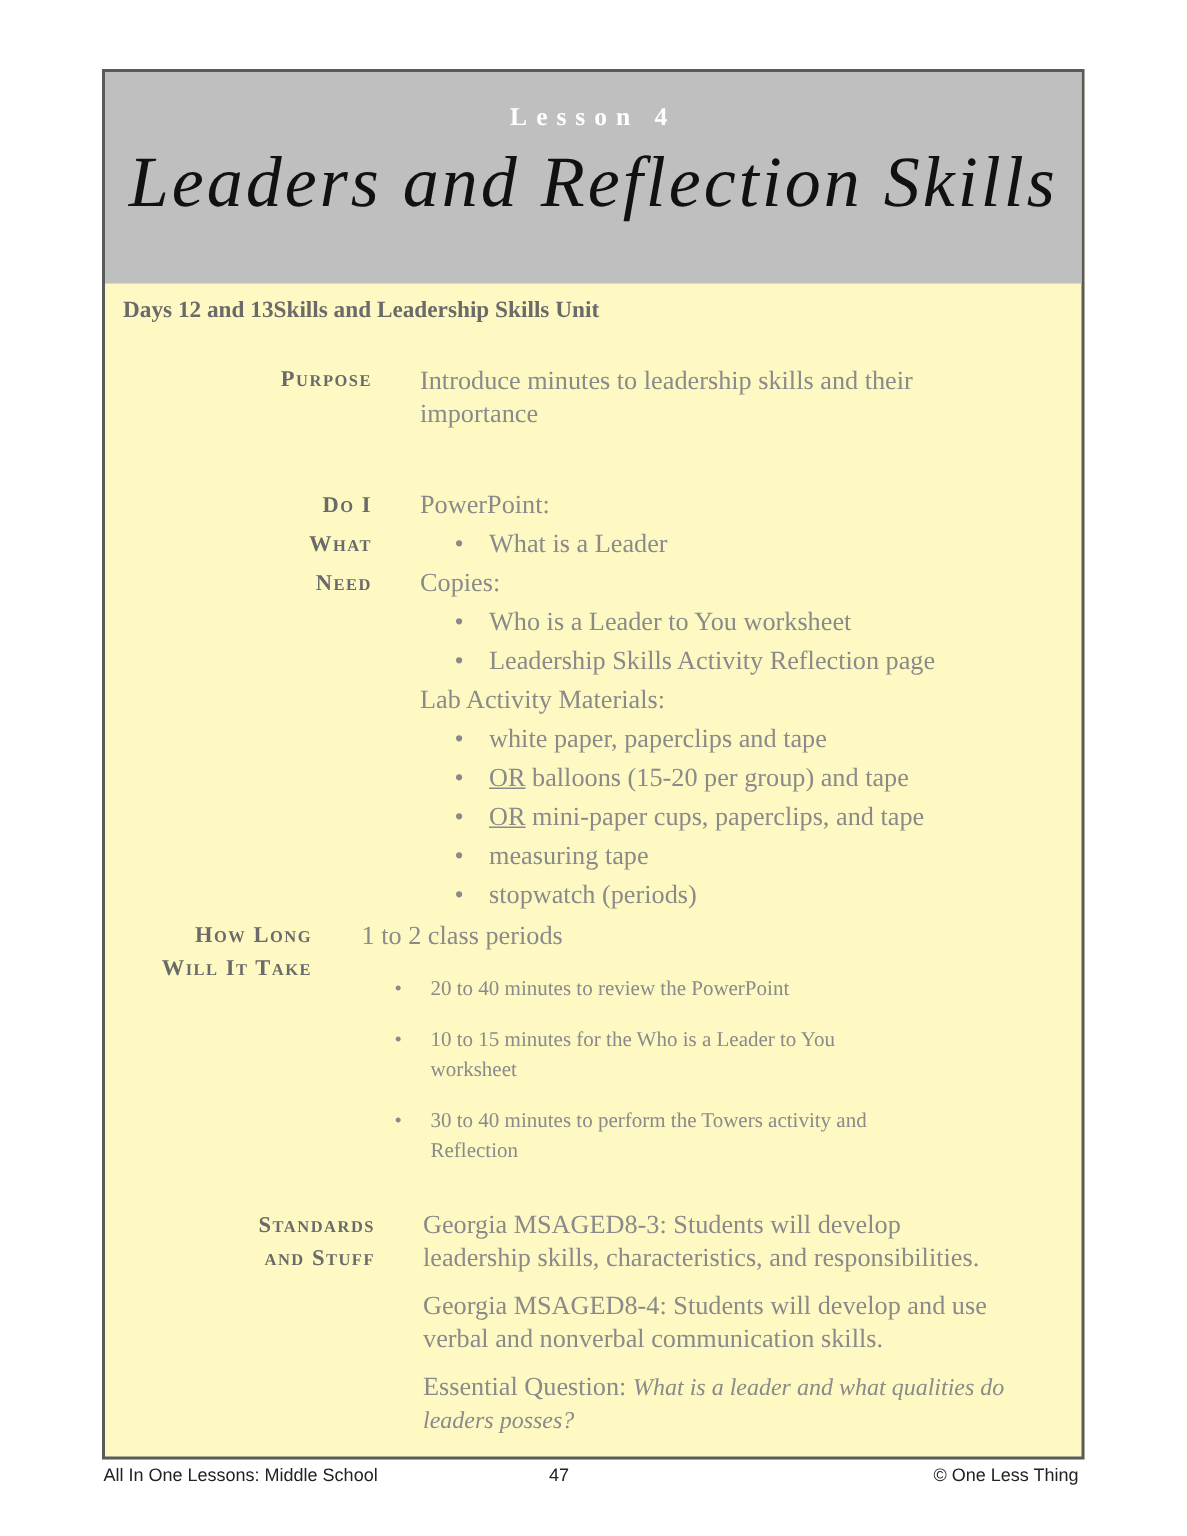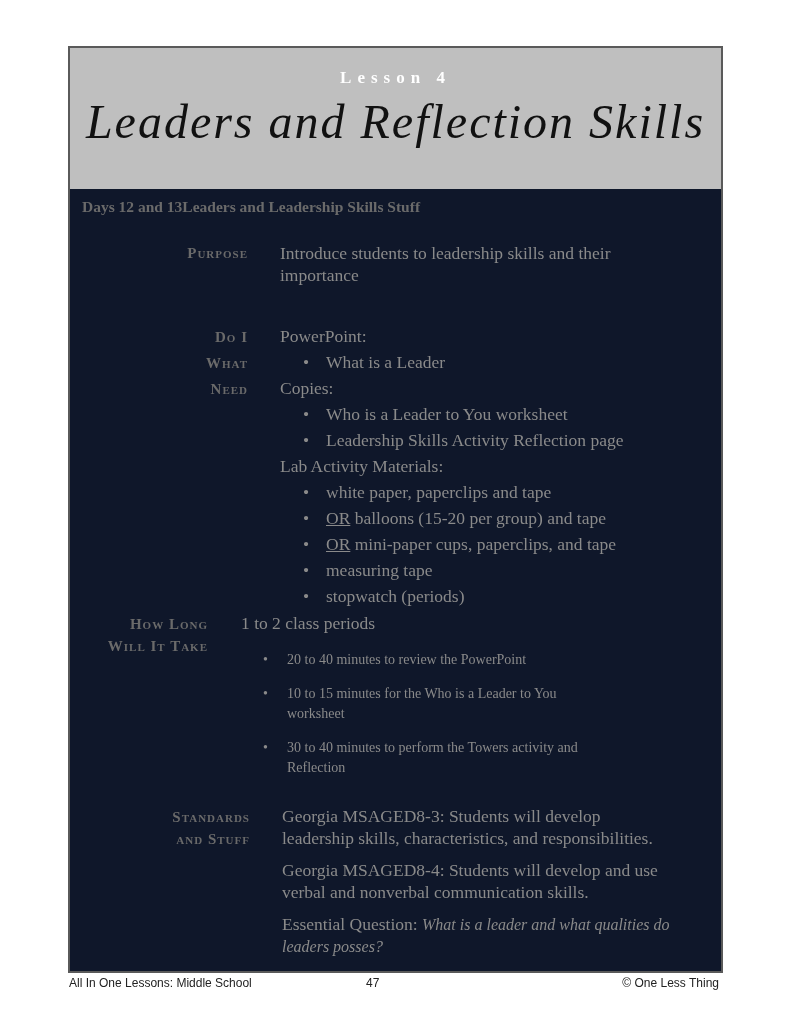--- a/index.html
+++ b/index.html
@@ -14,21 +14,21 @@
       overflow: hidden;
       font-family: "Liberation Serif", "DejaVu Serif", serif;
     }
     .frame {
       position: absolute;
       left: 68px;
       top: 46px;
       width: 651px;
       height: 923px;
       border: 2px solid #5a5a5a;
-      background: #0f172a;
+      background: #fef9c3;
     }
     .banner {
       position: absolute;
       left: 0;
       top: 0;
       width: 651px;
       height: 141px;
       background: #bfbfbf;
     }
     .lesson-label {
@@ -143,28 +143,28 @@
 <body>
 
 <div class="frame">
   <div class="banner">
     <div class="lesson-label">Lesson 4</div>
     <div class="lesson-title">Leaders and Reflection Skills</div>
   </div>
 
   <div class="meta-row">
     <span>Days 12 and 13</span>
-    <span>Leaders and Leadership Skills Stuff</span>
+    <span>Skills and Leadership Skills Unit</span>
   </div>
 
   <div class="section-label" style="left:40px; width:138px; top:194px;">
     <div>Purpose</div>
   </div>
   <div class="section-body" style="left:210px; top:194px;">
-    <p class="line">Introduce students to leadership skills and their</p>
+    <p class="line">Introduce minutes to leadership skills and their</p>
     <p class="line">importance</p>
   </div>
 
   <div class="section-label" style="left:40px; width:138px; top:276px; line-height:26px;">
     <div>Do I</div>
     <div>What</div>
     <div>Need</div>
   </div>
   <div class="section-body" style="left:210px; top:275px; line-height:26px;">
     <p class="line">PowerPoint:</p>

